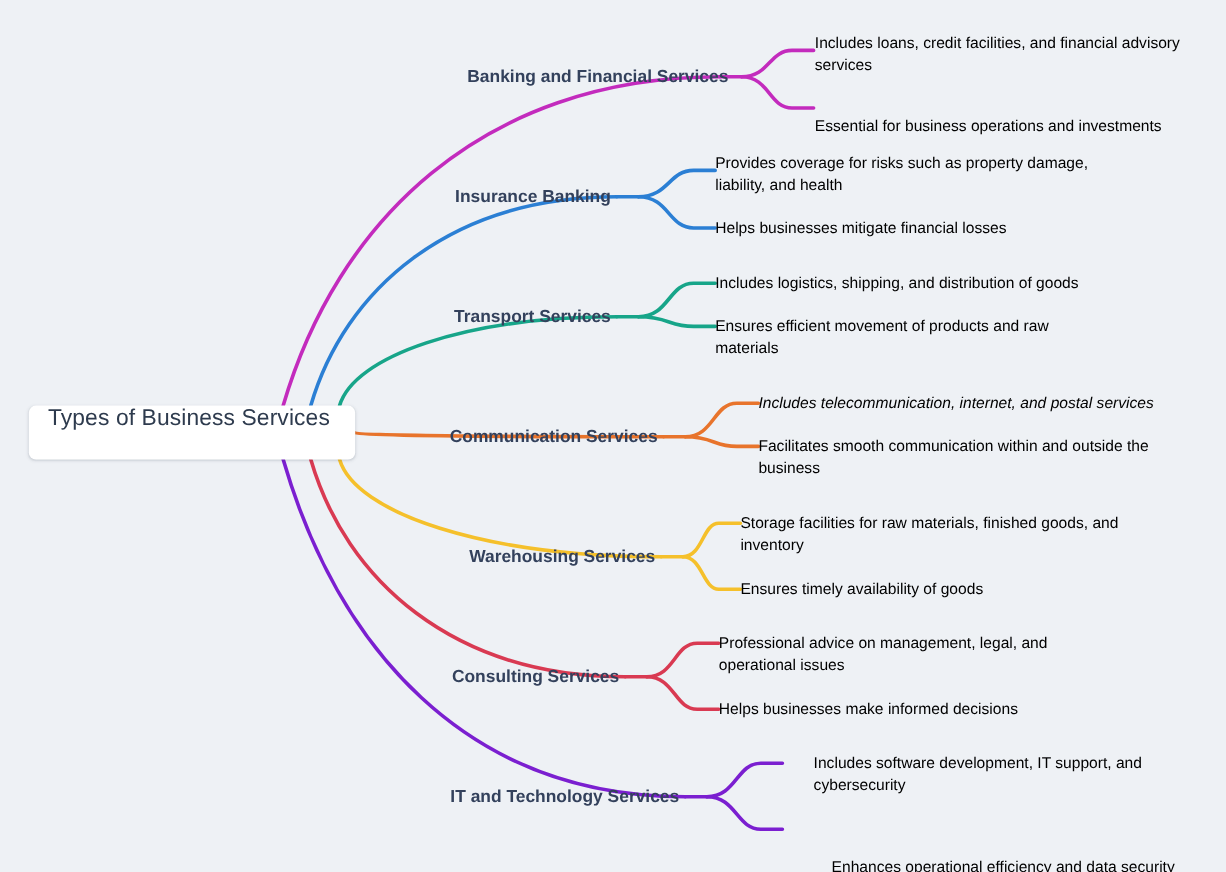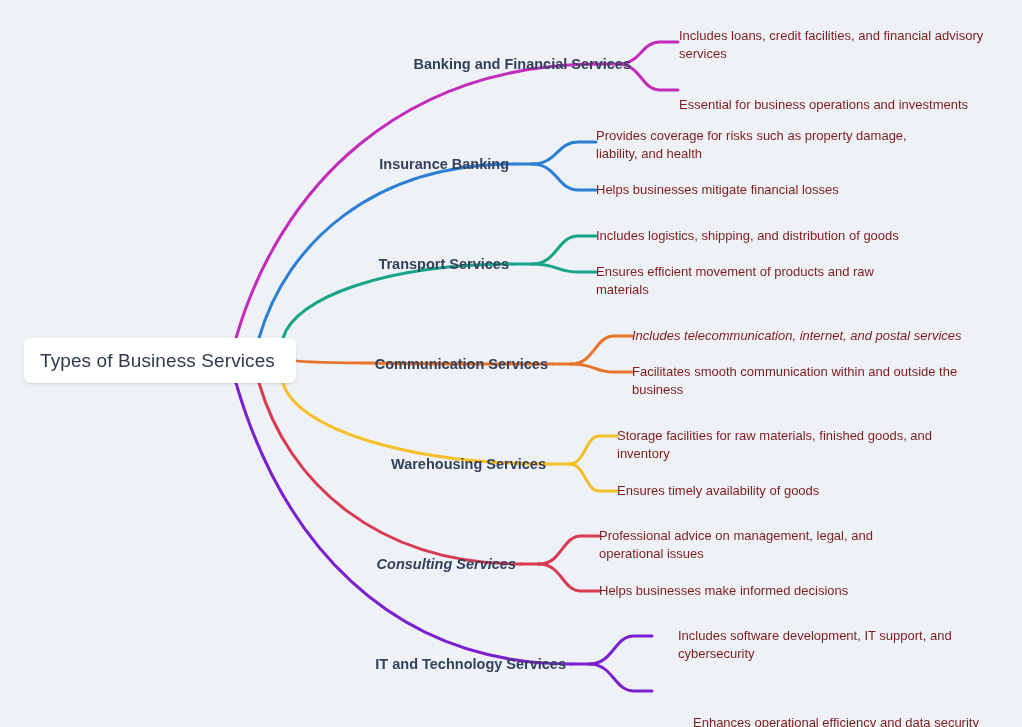--- a/index.html
+++ b/index.html
@@ -30,21 +30,21 @@
   .root-node {
     position: absolute;
     left: 24px;
     top: 338px;
     width: 272px;
     height: 45px;
     background: #ffffff;
     border-radius: 6px;
     box-shadow: 0 1px 3px rgba(40,50,70,0.10), 0 1px 1px rgba(40,50,70,0.06);
     display: flex;
-    align-items: center;
+    align-items: flex-start;
     box-sizing: border-box;
     padding-left: 16px;
   }
   .root-label {
     font-size: 19px;
     color: #2e3b4e;
     font-family: "Liberation Sans", sans-serif;
     letter-spacing: 0.1px;
     white-space: nowrap;
   }
@@ -54,21 +54,21 @@
     font-weight: bold;
     color: #33415c;
     white-space: nowrap;
     transform: translateY(-50%);
     text-align: right;
     font-family: "Liberation Sans", sans-serif;
   }
   .leaf-label {
     position: absolute;
     font-size: 13px;
-    color: #7f1d1d;
+    color: #000000;
     line-height: 18px;
     font-family: "Liberation Sans", sans-serif;
     transform: translateY(-50%);
   }
 </style>
 </head>
 <body>
 
 <div id="mindmap-canvas">
 
@@ -105,26 +105,26 @@
         <path d="M 589 664 C 613.75 664, 613.75 636, 634 636 L 652 636" fill="none" stroke="#7b1fd0" stroke-width="3" stroke-linecap="round"></path>
         <path d="M 589 664 C 613.75 664, 613.75 691, 634 691 L 652 691" fill="none" stroke="#7b1fd0" stroke-width="3" stroke-linecap="round"></path>
       </g>
   </svg>
 
   <div class="root-node">
     <span class="root-label">Types of Business Services</span>
   </div>
 
   <div id="branch-labels">
-      <div class="branch-label" style="top: 64px; left: 0px; width: 595px; padding-right: 0px; padding-left: 36px;">Banking and Financial Services</div>
+      <div class="branch-label" style="top: 64px; left: 12px; width: 595px; padding-right: 0px;">Banking and Financial Services</div>
       <div class="branch-label" style="top: 164px; left: 0px; width: 509px; padding-right: 0px;">Insurance Banking</div>
       <div class="branch-label" style="top: 264px; left: 0px; width: 509px; padding-right: 0px;">Transport Services</div>
       <div class="branch-label" style="top: 364px; left: 0px; width: 548px; padding-right: 0px;">Communication Services</div>
       <div class="branch-label" style="top: 464px; left: 0px; width: 546px; padding-right: 0px;">Warehousing Services</div>
-      <div class="branch-label" style="top: 564px; left: 0px; width: 516px; padding-right: 0px; font-style: italic;">Consulting Services</div>
+      <div class="branch-label" style="top: 564px; left: 0px; width: 516px; padding-right: 0px;">Consulting Services</div>
       <div class="branch-label" style="top: 664px; left: 0px; width: 566px; padding-right: 0px;">IT and Technology Services</div>
     </div>
   <div id="leaf-labels">
       <div class="leaf-label" style="left: 679px; top: 45px; width: 320px;">Includes loans, credit facilities, and financial advisory services</div>
       <div class="leaf-label" style="left: 679px; top: 105px; width: 320px;">Essential for business operations and investments</div>
       <div class="leaf-label" style="left: 596px; top: 145px; width: 330px;">Provides coverage for risks such as property damage, liability, and health</div>
       <div class="leaf-label" style="left: 596px; top: 190px; width: 330px;">Helps businesses mitigate financial losses</div>
       <div class="leaf-label" style="left: 596px; top: 236px; width: 330px;">Includes logistics, shipping, and distribution of goods</div>
       <div class="leaf-label" style="left: 596px; top: 281px; width: 310px;">Ensures efficient movement of products and raw materials</div>
       <div class="leaf-label" style="left: 632px; top: 336px; width: 355px; font-style: italic;">Includes telecommunication, internet, and postal services</div>

